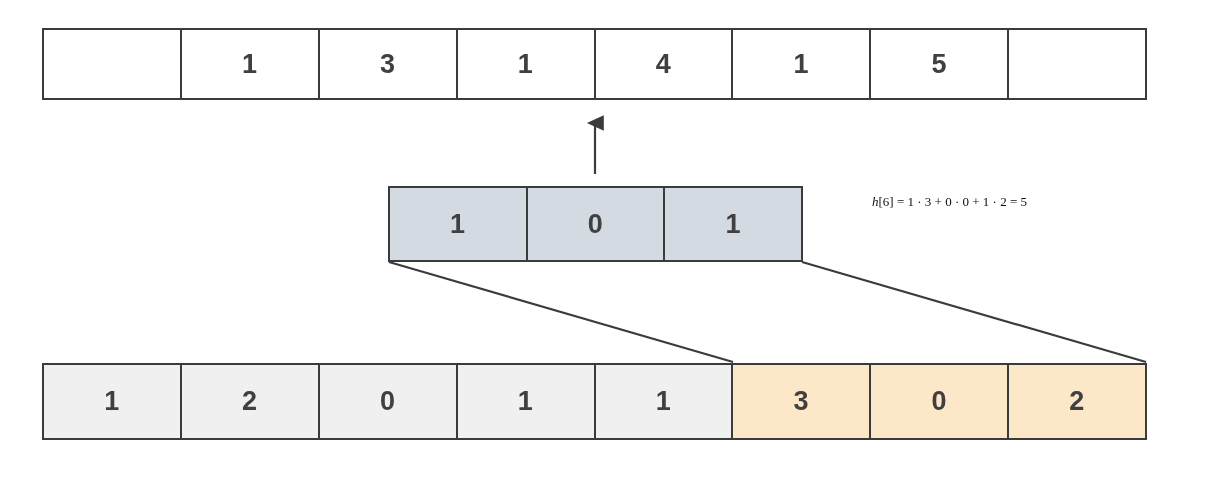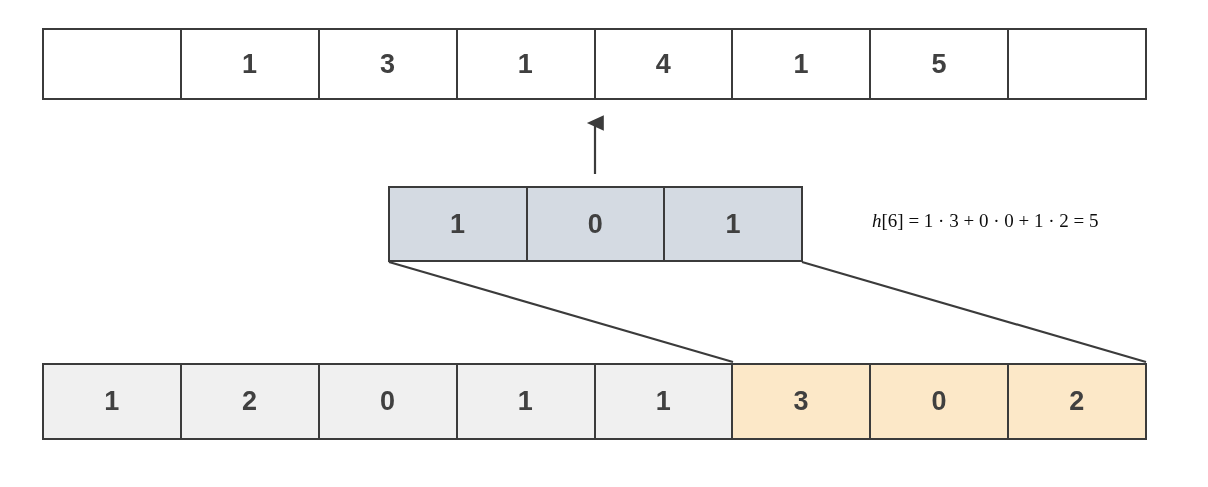--- a/index.html
+++ b/index.html
@@ -80,23 +80,23 @@
     top: 0;
     width: 1208px;
     height: 487px;
     pointer-events: none;
   }
 
   
   #equation {
     position: absolute;
     left: 872px;
-    top: 210px;
+    top: 194px;
     font-family: "Liberation Serif", "DejaVu Serif", serif;
-    font-size: 19px;
+    font-size: 13px;
     color: #0d0d0d;
     white-space: nowrap;
     user-select: none;
   }
   #equation .var {
     font-style: italic;
   }
 </style>
 </head>
 <body>

